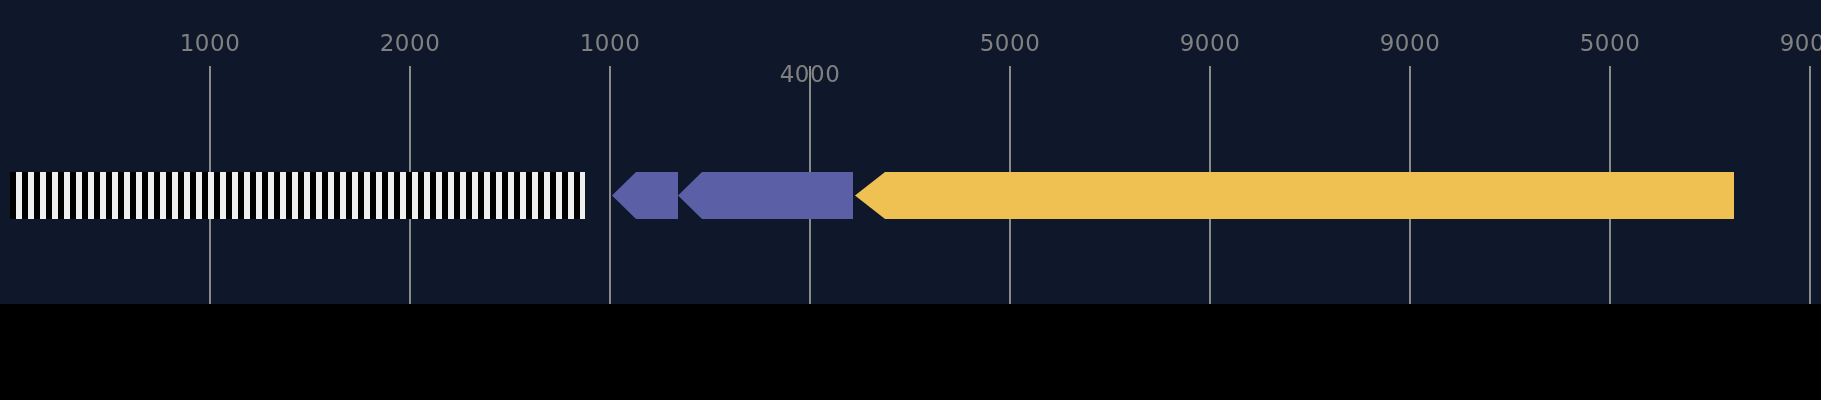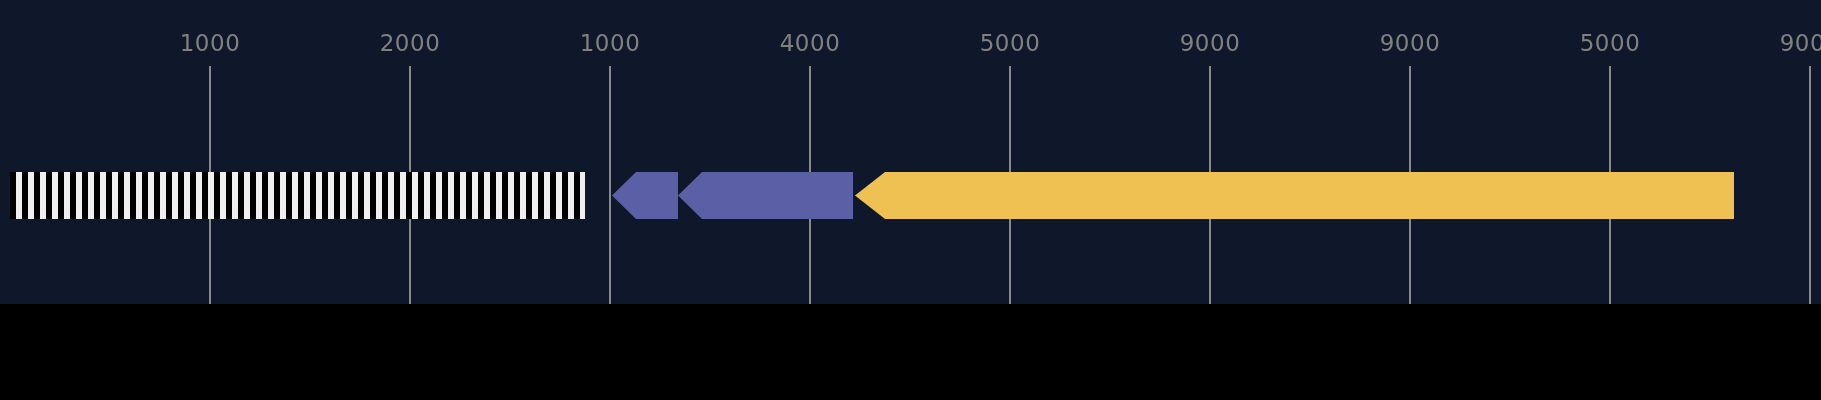--- a/index.html
+++ b/index.html
@@ -77,21 +77,21 @@
       </div>
       <div class="tick-group" style="left: 410px;">
         <div class="tick-label" style="color: rgb(128, 128, 128);">2000</div>
         <div class="tick-line" style="background: rgb(138, 138, 138);"></div>
       </div>
       <div class="tick-group" style="left: 610px;">
         <div class="tick-label" style="color: rgb(128, 128, 128);">1000</div>
         <div class="tick-line" style="background: rgb(138, 138, 138);"></div>
       </div>
       <div class="tick-group" style="left: 810px;">
-        <div class="tick-label" style="color: rgb(128, 128, 128);">4000</div>
+        <div class="tick-label" style="color: rgb(128, 128, 128); margin-top: 31px;">4000</div>
         <div class="tick-line" style="background: rgb(138, 138, 138);"></div>
       </div>
       <div class="tick-group" style="left: 1010px;">
         <div class="tick-label" style="color: rgb(128, 128, 128);">5000</div>
         <div class="tick-line" style="background: rgb(138, 138, 138);"></div>
       </div>
       <div class="tick-group" style="left: 1210px;">
         <div class="tick-label" style="color: rgb(128, 128, 128);">9000</div>
         <div class="tick-line" style="background: rgb(138, 138, 138);"></div>
       </div>

